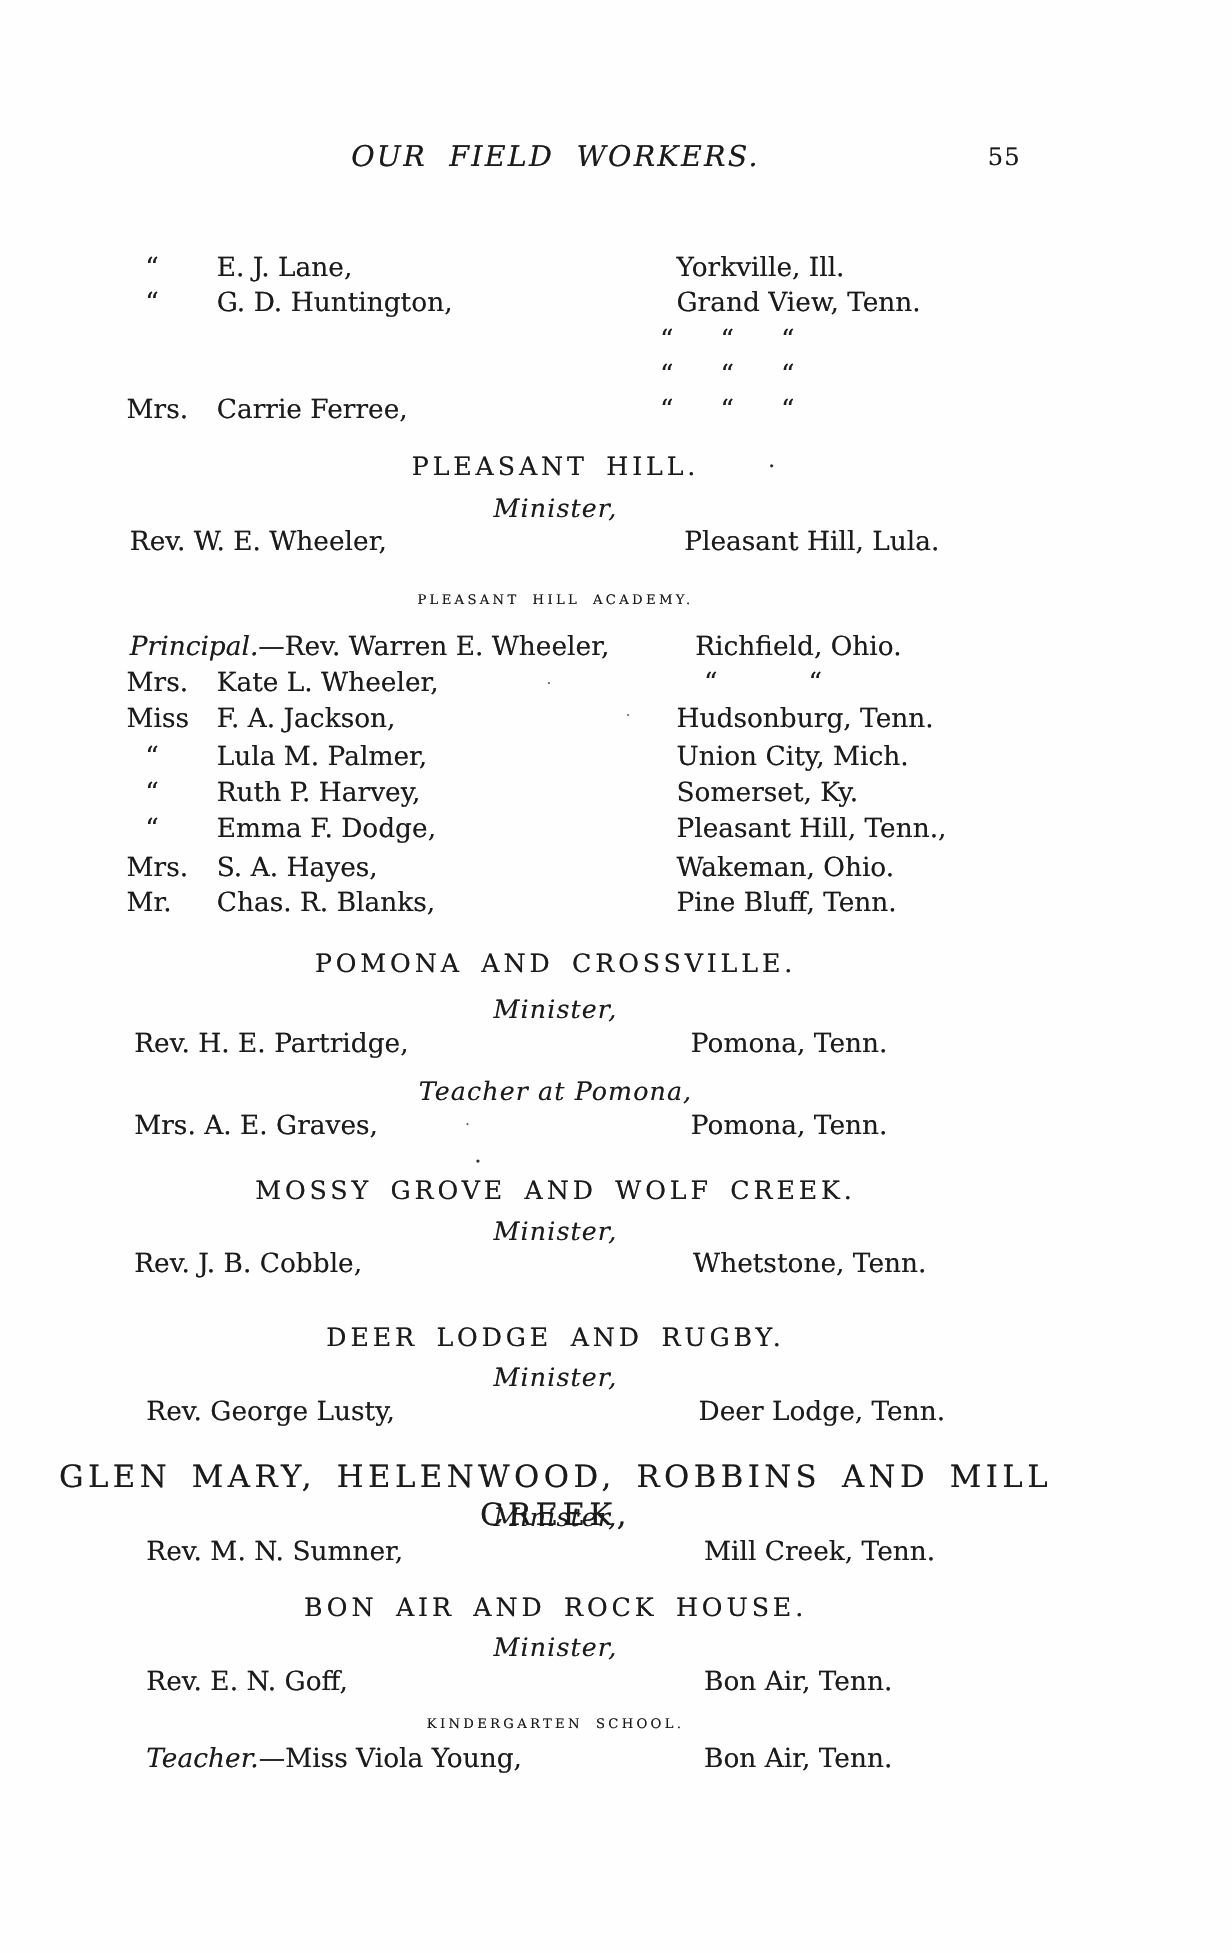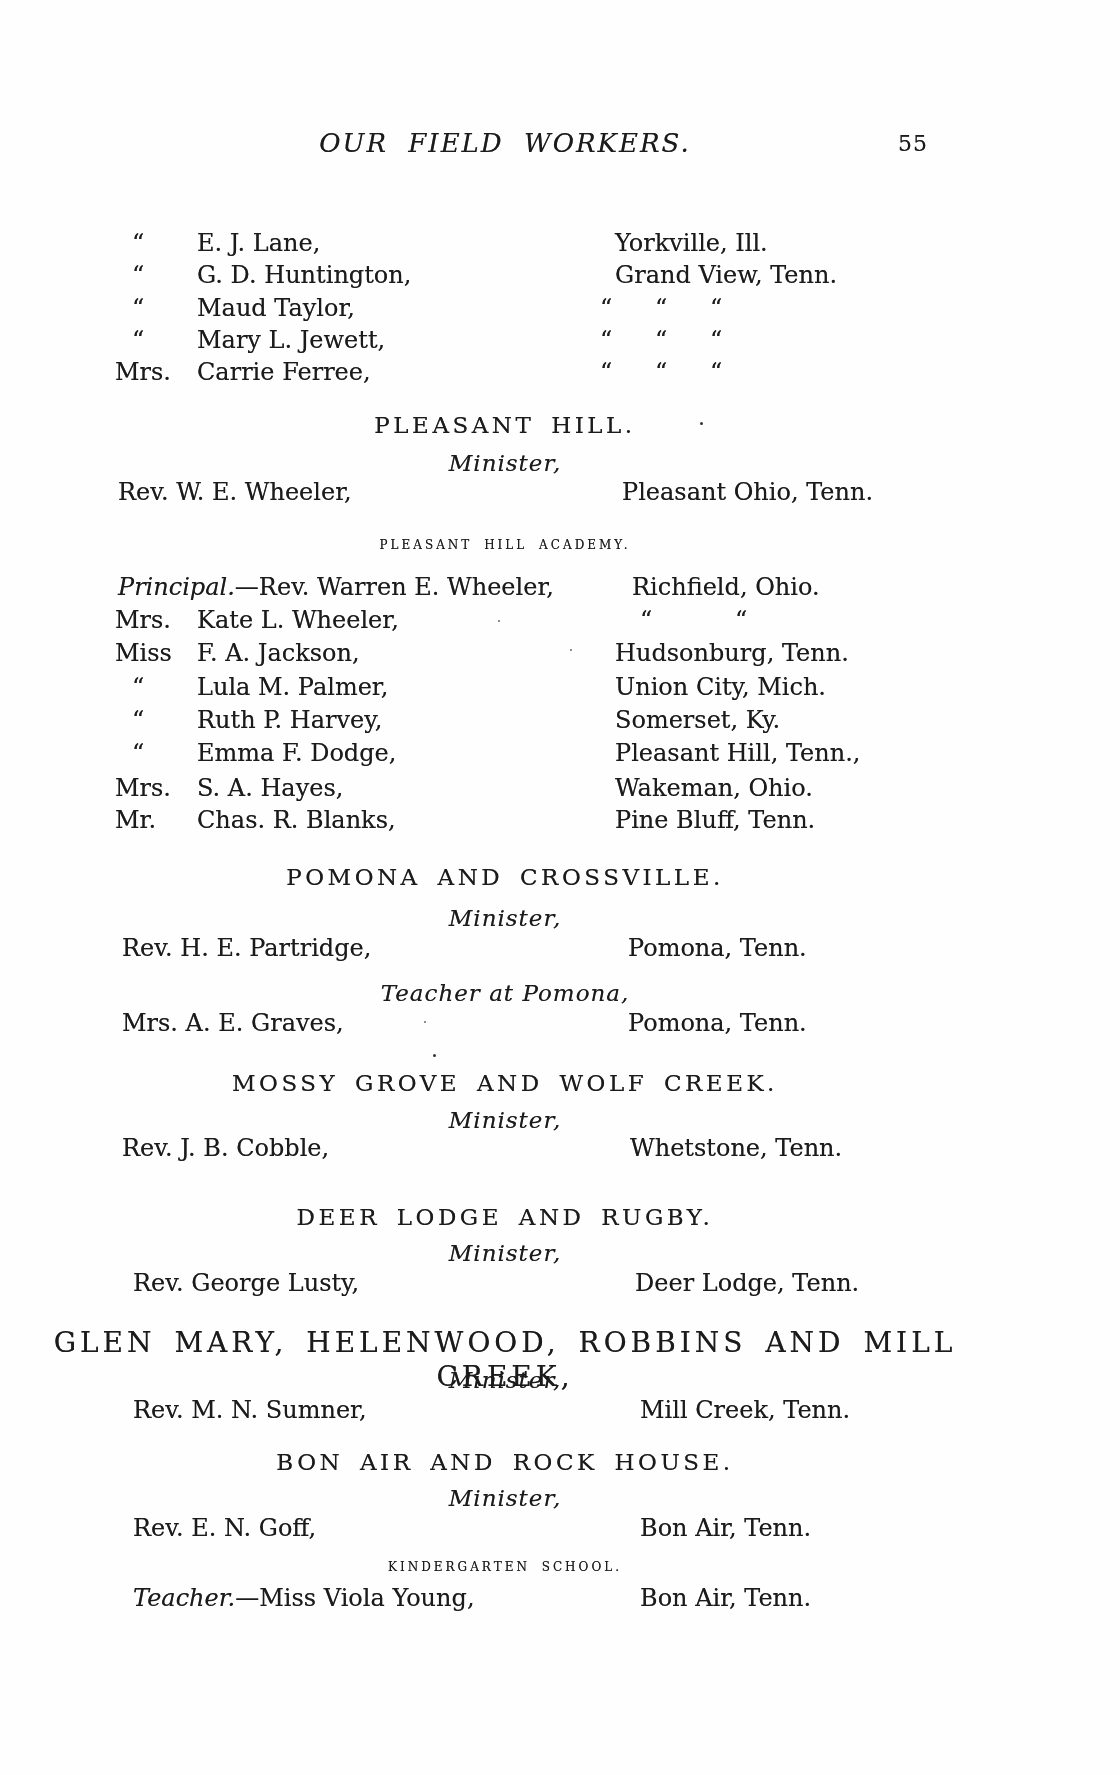--- a/index.html
+++ b/index.html
@@ -37,37 +37,35 @@
 
   <div class="line" style="top:226px">
     <span class="nm"><span class="pfx dit">“</span><span>E. J. Lane,</span></span>
     <span class="lc">Yorkville, Ill.</span>
   </div>
   <div class="line" style="top:258px">
     <span class="nm"><span class="pfx dit">“</span><span>G. D. Huntington,</span></span>
     <span class="lc">Grand View, Tenn.</span>
   </div>
   <div class="line" style="top:291px">
-    <span class="nm"><span class="pfx dit">“</span><span>Maud Taylor,</span></span>
     <span class="lc dits" style="left:600px"><span class="dm">“</span><span class="dm">“</span><span class="dm">“</span></span>
   </div>
   <div class="line" style="top:323px">
-    <span class="nm"><span class="pfx dit">“</span><span>Mary L. Jewett,</span></span>
     <span class="lc dits" style="left:600px"><span class="dm">“</span><span class="dm">“</span><span class="dm">“</span></span>
   </div>
   <div class="line" style="top:355px">
     <span class="nm"><span class="pfx">Mrs.</span><span>Carrie Ferree,</span></span>
     <span class="lc dits" style="left:600px"><span class="dm">“</span><span class="dm">“</span><span class="dm">“</span></span>
   </div>
 
   <div class="heading" style="top:408px">PLEASANT HILL.</div>
   <div class="role" style="top:447px">Minister,</div>
   <div class="line" style="top:475px">
     <span class="nm x118">Rev. W. E. Wheeler,</span>
-    <span class="lc" style="left:622px">Pleasant Ohio, Tenn.</span>
+    <span class="lc" style="left:622px">Pleasant Hill, Lula.</span>
   </div>
 
   <div class="heading small" style="top:533px">PLEASANT HILL ACADEMY.</div>
   <div class="line" style="top:570px">
     <span class="nm x118"><span class="ital">Principal.</span><span>—Rev. Warren E. Wheeler,</span></span>
     <span class="lc" style="left:632px">Richfield, Ohio.</span>
   </div>
   <div class="line" style="top:603px">
     <span class="nm"><span class="pfx">Mrs.</span><span>Kate L. Wheeler,</span></span>
     <span class="lc dits2" style="left:640px"><span class="dm">“</span><span class="dm">“</span></span>

